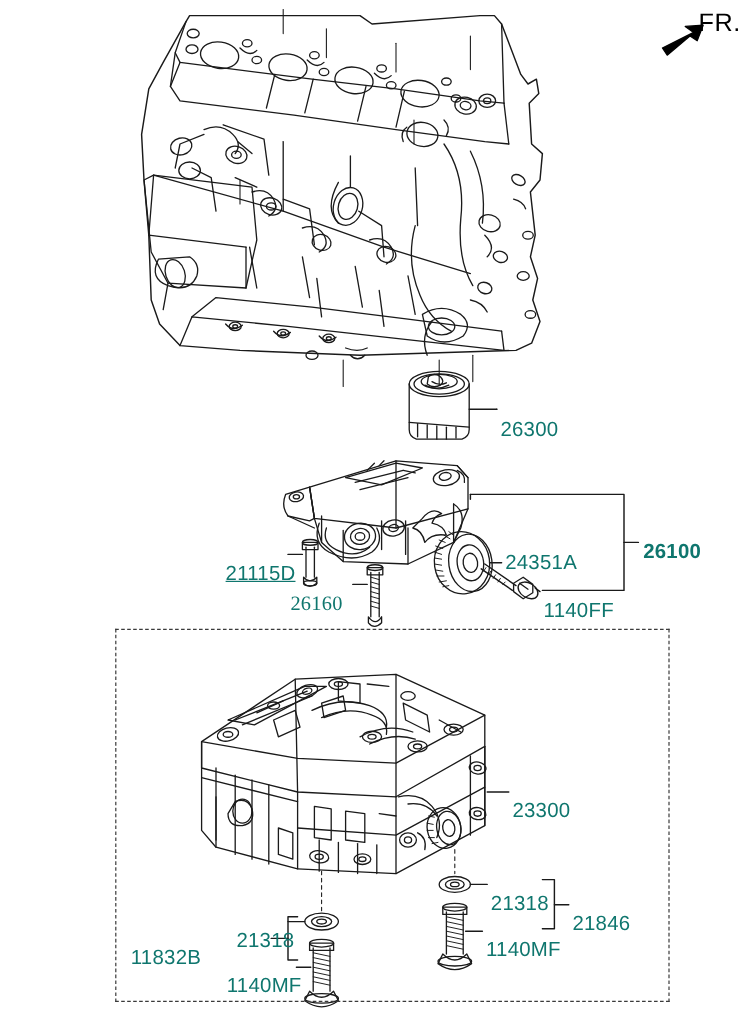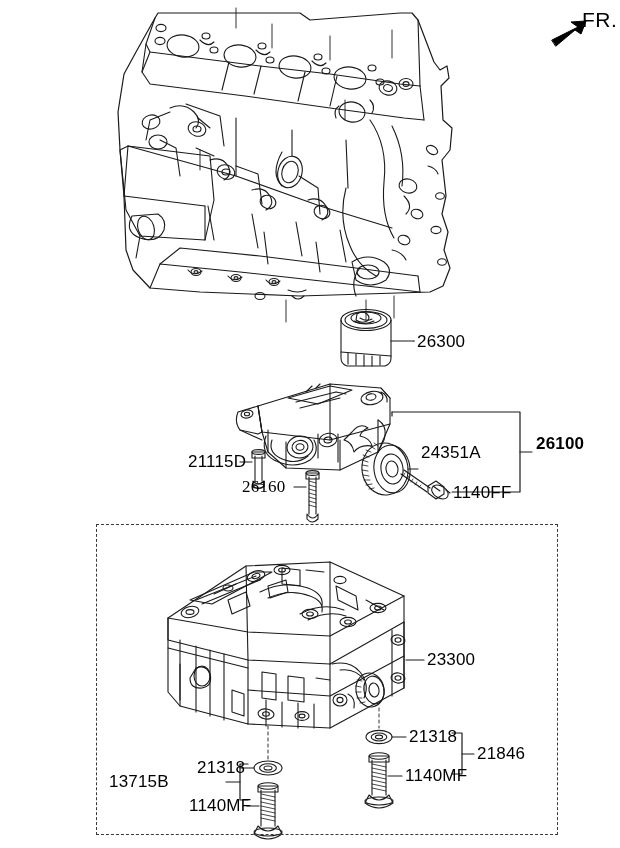--- a/index.html
+++ b/index.html
@@ -1,21 +1,21 @@
 <!DOCTYPE html>
 <html><head>
 <meta charset="utf-8">
 <style>
   html,body{margin:0;padding:0;background:#ffffff;}
   body{width:620px;height:848px;position:relative;overflow:hidden;
        font-family:"Liberation Sans",sans-serif;color:#000;}
   #sheet{position:absolute;inset:0;width:620px;height:620px;}
   svg{display:block;}
   .lbl{position:absolute;font-family:"Liberation Sans",sans-serif;
-       font-size:17px;letter-spacing:.2px;color:#000000;white-space:nowrap;}
+       font-size:17px;letter-spacing:.2px;color:#0f766e;white-space:nowrap;margin-top:16px;}
   .fr{position:absolute;font-size:21px;font-weight:400;letter-spacing:.5px;}
   .boxtitle{position:absolute;font-size:16.5px;white-space:nowrap;}
   .dashbox{position:absolute;border:1.6px dashed #3a3a3a;box-sizing:border-box;}
 </style>
 </head>
 <body>
 
 <div id="sheet">
 
   <svg width="620" height="848" viewBox="0 0 620 848">
@@ -462,37 +462,37 @@
       </g>
     </g>
   </svg>
 
   <div class="fr" style="left:582px;top:8px;">FR.</div>
 
   <div class="lbl" style="left:417px;top:332px;">26300</div>
 
   <div class="lbl" style="left:536px;top:434px;font-weight:bold;">26100</div>
 
-  <div class="lbl" style="left:188px;top:452px;">21115D</div>
+  <div class="lbl" style="left:188px;top:452px;text-decoration:underline;">21115D</div>
 
   <div class="lbl" style="left:242px;top:477px;font-family:Liberation Serif, serif;">26160</div>
 
   <div class="lbl" style="left:421px;top:443px;">24351A</div>
 
   <div class="lbl" style="left:453px;top:483px;">1140FF</div>
 
   <div class="lbl" style="left:427px;top:650px;">23300</div>
 
   <div class="lbl" style="left:197px;top:758px;">21318</div>
 
   <div class="lbl" style="left:409px;top:727px;">21318</div>
 
   <div class="lbl" style="left:189px;top:796px;">1140MF</div>
 
   <div class="lbl" style="left:405px;top:766px;">1140MF</div>
 
-  <div class="lbl" style="left:109px;top:772px;">13715B</div>
+  <div class="lbl" style="left:109px;top:772px;">11832B</div>
 
   <div class="lbl" style="left:477px;top:744px;">21846</div>
 
   <div class="dashbox" style="left:96px;top:524px;width:462px;height:311px;"></div>
 
 </div>
 
 </body></html>

